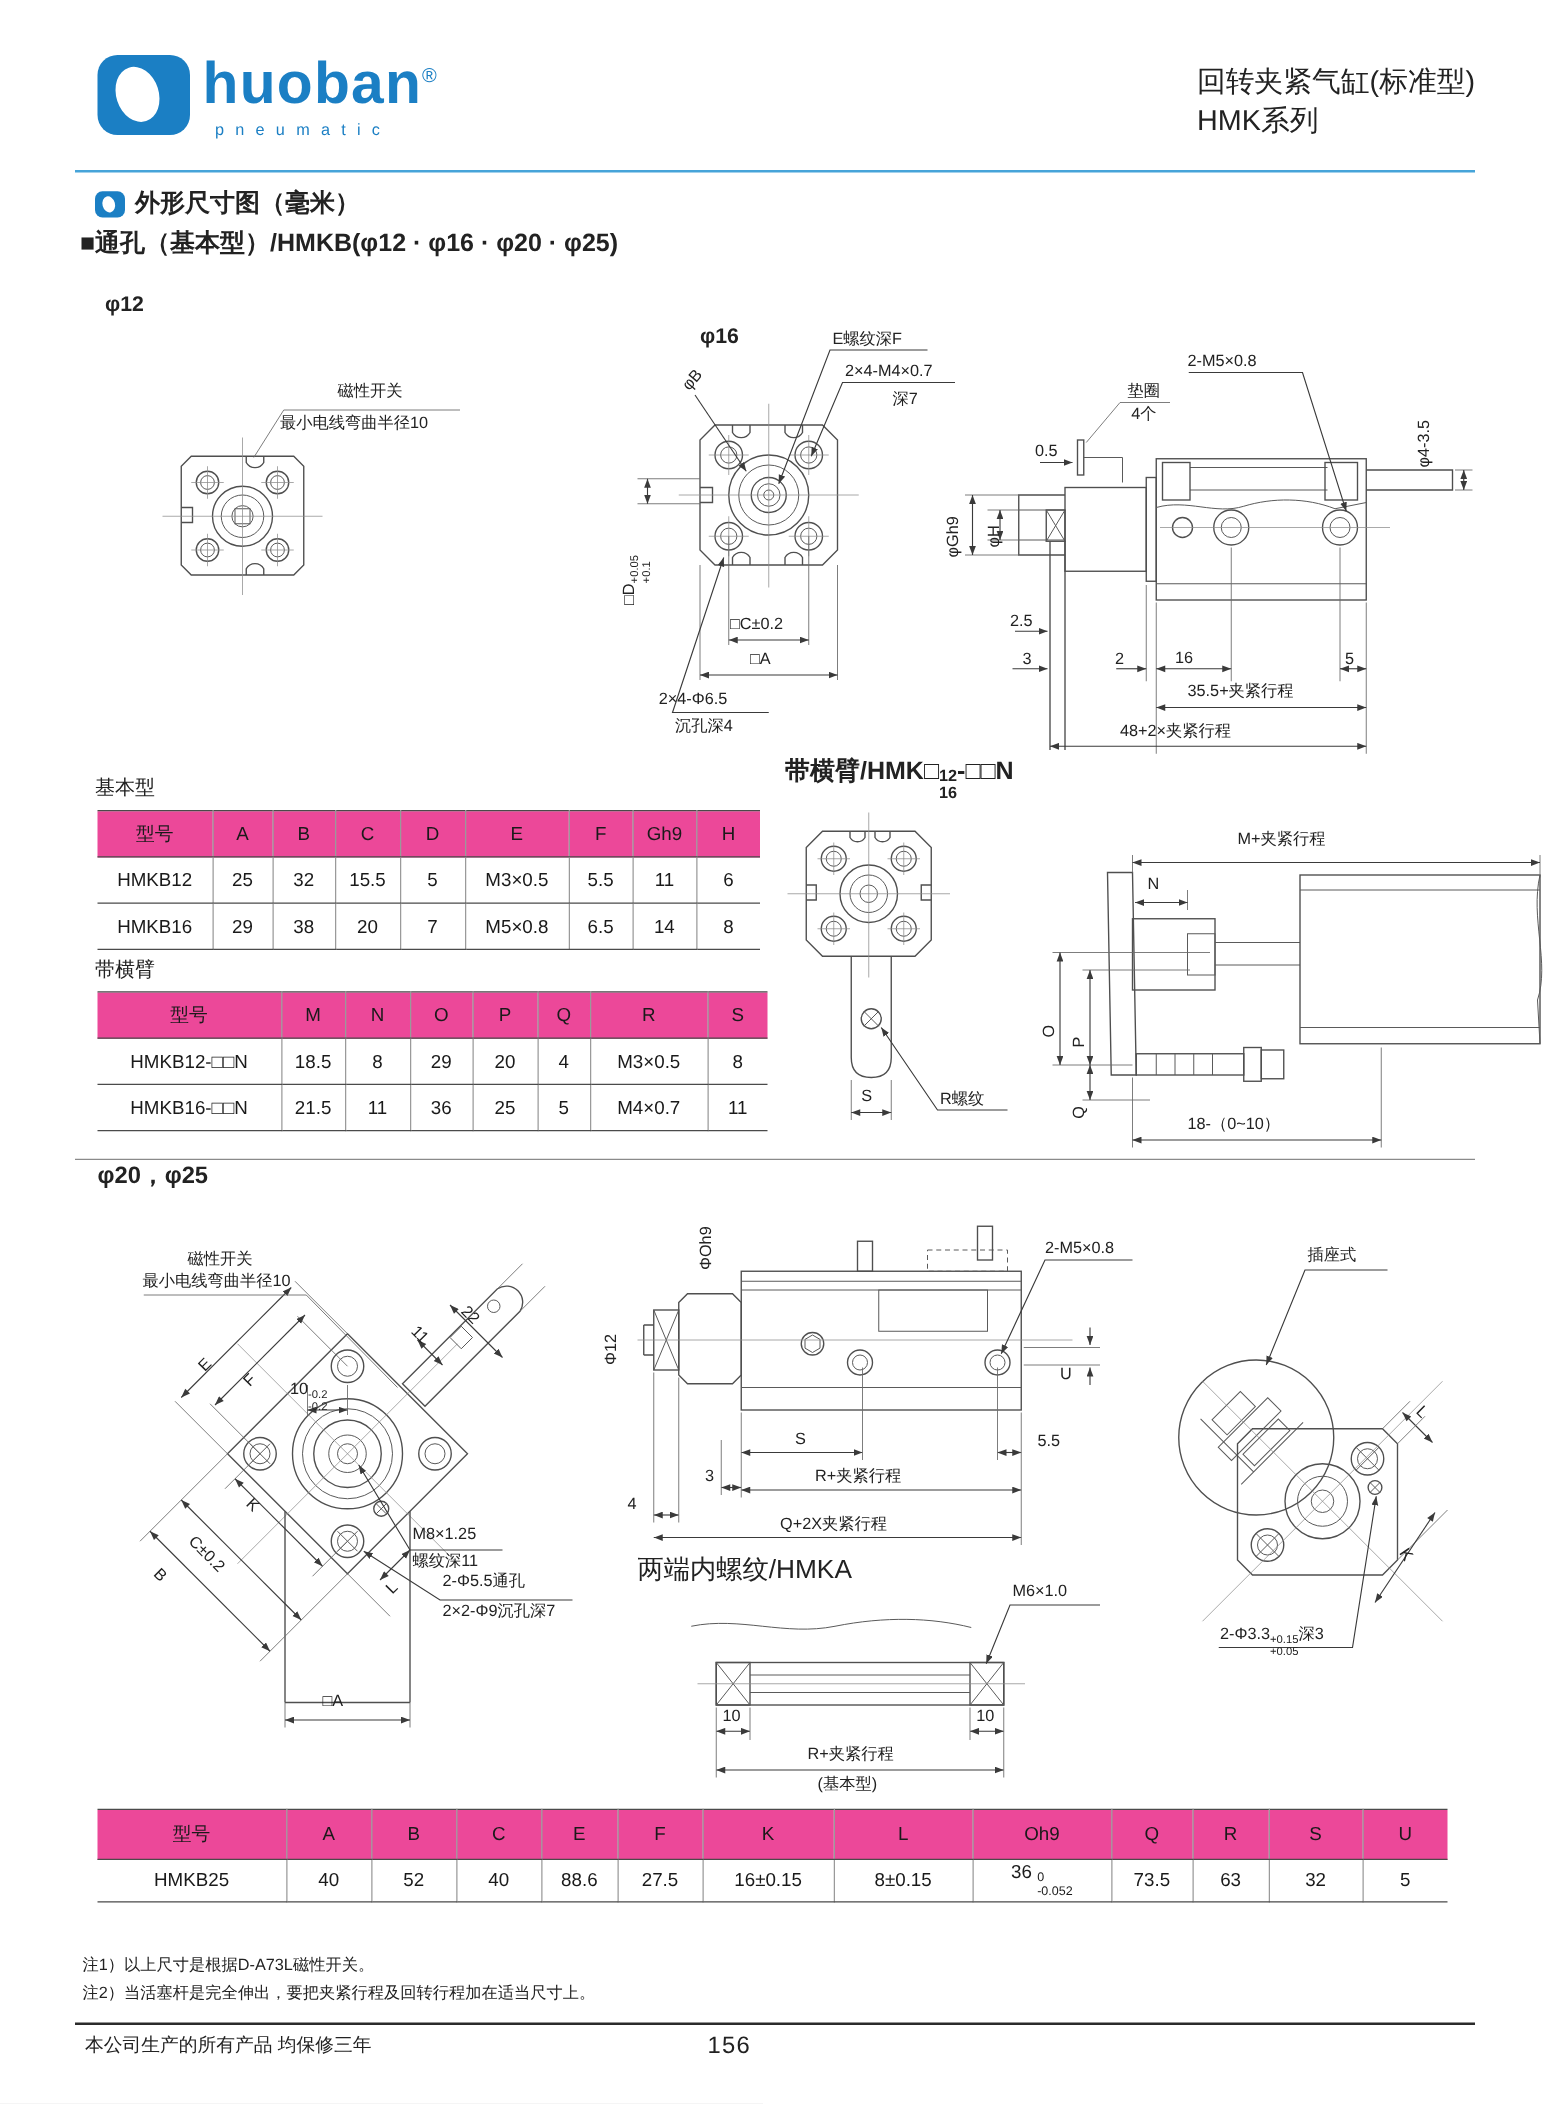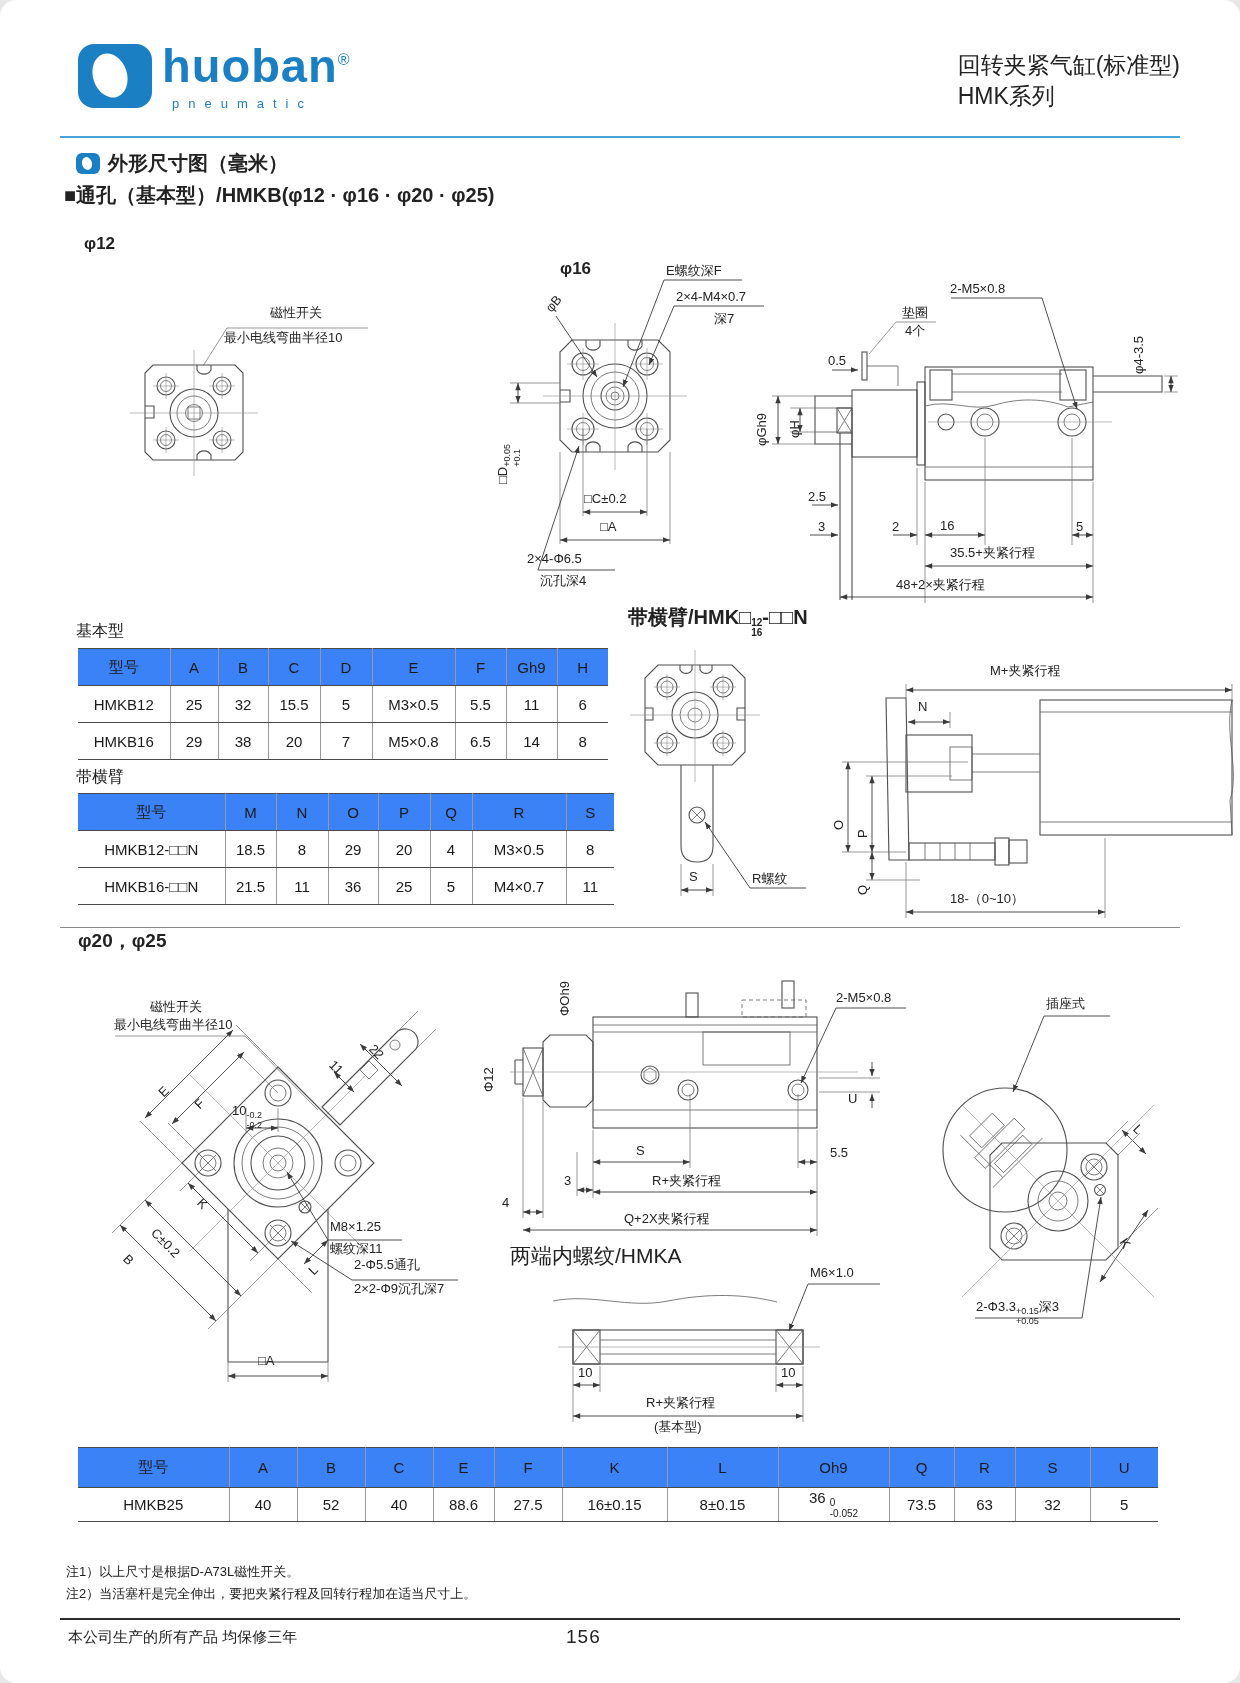--- a/index.html
+++ b/index.html
@@ -1,49 +1,49 @@
 <!DOCTYPE html>
 <html><head>
 <meta charset="utf-8">
 <style>
   html,body{margin:0;padding:0;background:#e8e8e8;}
   .page{position:relative;width:1240px;height:1683px;background:#ffffff;margin:0 auto;
-        font-family:"Liberation Sans","DejaVu Sans",sans-serif;color:#1a1a1a;overflow:hidden;border-radius:16px;}
+        font-family:"Liberation Sans","DejaVu Sans",sans-serif;color:#1a1a1a;overflow:hidden;}
   .abs{position:absolute;}
   .lbl{position:absolute;font-size:13px;line-height:1.15;white-space:nowrap;color:#222;}
   .b17{font-size:17px;font-weight:bold;}
   .b19{font-size:19px;font-weight:bold;}
   .t16{font-size:16px;}
   .t20{font-size:20px;font-weight:600;}
   .t22{font-size:21px;}
   .rm90{transform:rotate(-90deg);transform-origin:0 0;}
   .rm45{transform:rotate(-45deg);transform-origin:0 0;}
   .rm50{transform:rotate(-50deg);transform-origin:0 0;}
   .rp45{transform:rotate(45deg);transform-origin:0 0;}
   .rp55{transform:rotate(55deg);transform-origin:0 0;}
   .tol{display:inline-flex;flex-direction:column;font-size:9px;line-height:1.08;vertical-align:-3px;text-align:left;}
-  .stack{display:inline-flex;flex-direction:column;font-size:10px;line-height:1;vertical-align:-2px;text-align:center;}
+  .stack{display:inline-flex;flex-direction:column;font-size:13px;line-height:1;vertical-align:-2px;text-align:center;}
   
   .logo-icon{position:absolute;left:78px;top:44px;width:74px;height:64px;border-radius:16px;background:#1b7fc4;}
   .logo-icon .hole{position:absolute;left:15px;top:9px;width:34px;height:45px;background:#fff;border-radius:50%;transform:rotate(-18deg);}
   .logo-word{position:absolute;left:162px;top:38px;font-size:47px;font-weight:bold;color:#1b7fc4;letter-spacing:1px;}
   .logo-word sup{font-size:16px;font-weight:normal;}
   .logo-sub{position:absolute;left:172px;top:96px;font-size:13px;letter-spacing:9px;color:#1b7fc4;}
   .doc-title{position:absolute;right:60px;top:50px;text-align:left;font-size:23px;line-height:1.35;color:#222;}
   .rule-blue{position:absolute;left:60px;top:136px;width:1120px;height:2px;background:#46a4d9;}
   .rule-gray{position:absolute;left:60px;top:927px;width:1120px;height:1px;background:#8a8a8a;}
   .rule-foot{position:absolute;left:60px;top:1618px;width:1120px;height:2px;background:#2b2b2b;}
   .sec-icon{position:absolute;left:76px;top:153px;width:24px;height:21px;border-radius:6px;background:#1b7fc4;}
   .sec-icon .hole{position:absolute;left:6px;top:4px;width:10px;height:13px;background:#fff;border-radius:50%;transform:rotate(-15deg);}
   
   table.spec{border-collapse:collapse;table-layout:fixed;position:absolute;}
   table.spec th,table.spec td{border-top:1.6px solid #4a4a4a;border-bottom:1.6px solid #4a4a4a;
      border-left:1px solid #9a9a9a;border-right:1px solid #9a9a9a;text-align:center;vertical-align:middle;
      font-weight:normal;padding:0;font-size:15px;color:#1a1a1a;}
-  table.spec th{background:#3b82f6;}
+  table.spec th{background:#ec4899;}
   table.spec tr > :first-child{border-left:0;}
   table.spec tr > :last-child{border-right:0;}
   .h36 th,.h36 td{height:36px;}
   .notes{position:absolute;left:66px;font-size:13px;color:#222;}
   
   .ol{fill:none;stroke:#4f4f4f;stroke-width:1.1;}
   .th{fill:none;stroke:#5a5a5a;stroke-width:0.8;}
   .c{fill:none;stroke:#8c8c8c;stroke-width:0.6;}
   .d{fill:none;stroke:#3a3a3a;stroke-width:0.9;marker-start:url(#as);marker-end:url(#ae);}
   .de{fill:none;stroke:#3a3a3a;stroke-width:0.9;marker-end:url(#ae);}

